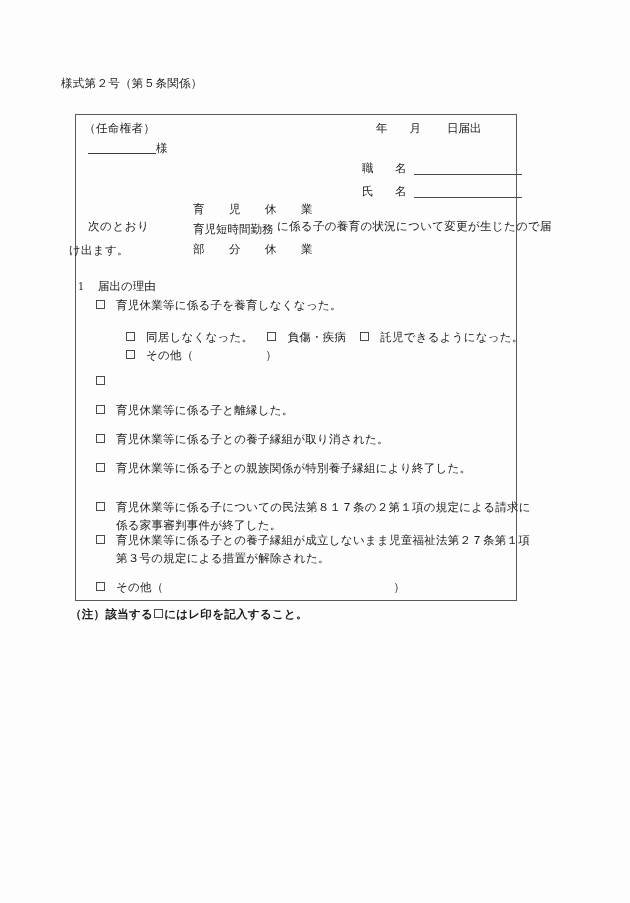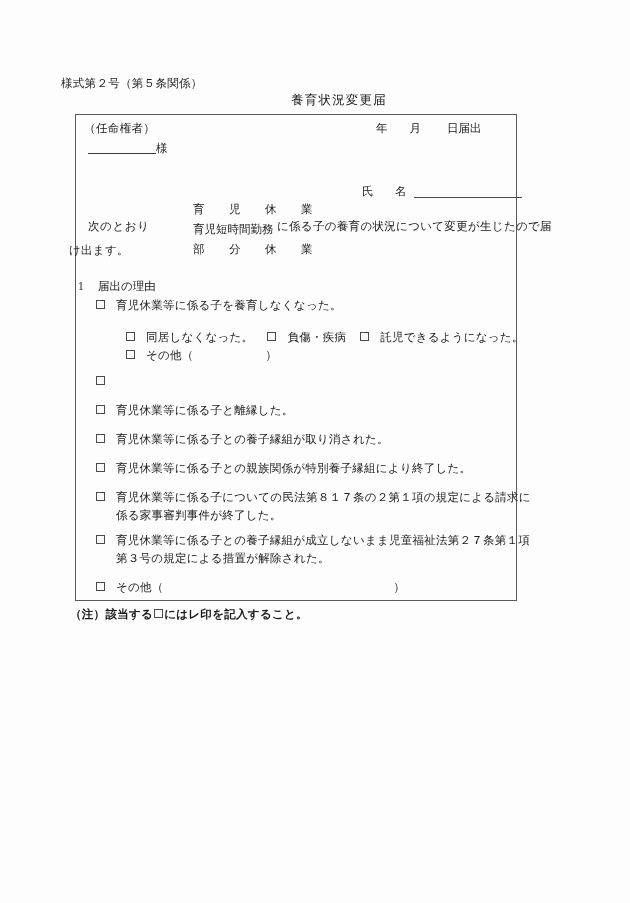--- a/index.html
+++ b/index.html
@@ -209,33 +209,35 @@
     margin: 0 1px;
     vertical-align: 0px;
   }
 </style>
 </head>
 <body>
 
 <div class="page">
 
   <div class="form-no">様式第２号（第５条関係）</div>
-  <div class="doc-title">養育状況変更届</div>
 
   <div class="form-box"></div>
 
   <div class="appointer">（任命権者）</div>
   <div class="sama-line">
     <span class="sama-rule"></span><span>様</span>
   </div>
 
   <div class="date-line">
     <span>年</span><span class="sp"></span><span>月</span><span class="sp2"></span><span>日届出</span>
   </div>
 
+  <div class="名-row r1">
+    <span class="名-label">職　名</span><span class="名-rule"></span>
+  </div>
   <div class="名-row r2">
     <span class="名-label">氏　名</span><span class="名-rule"></span>
   </div>
 
   <div class="lead-in">次のとおり</div>
   <div class="leave-stack">
     <div class="spaced">育　児　休　業</div>
     <div>育児短時間勤務</div>
     <div class="spaced">部　分　休　業</div>
   </div>
@@ -267,21 +269,21 @@
   </div>
 
   <div class="cb-row lvl1" style="top:430px">
     <span class="cb"></span><span class="cb-text">育児休業等に係る子との養子縁組が取り消された。</span>
   </div>
 
   <div class="cb-row lvl1" style="top:459px">
     <span class="cb"></span><span class="cb-text">育児休業等に係る子との親族関係が特別養子縁組により終了した。</span>
   </div>
 
-  <div class="cb-row lvl1" style="top:488px">
+  <div class="cb-row lvl1" style="top:498px">
     <span class="cb"></span><span class="cb-text"><span>育児休業等に係る子についての民法第８１７条の２第１項の規定による請求に</span><span class="l2">係る家事審判事件が終了した。</span></span>
   </div>
 
   <div class="cb-row lvl1" style="top:531px">
     <span class="cb"></span><span class="cb-text"><span>育児休業等に係る子との養子縁組が成立しないまま児童福祉法第２７条第１項</span><span class="l2">第３号の規定による措置が解除された。</span></span>
   </div>
 
   <div class="cb-row lvl1" style="top:578px">
     <span class="cb"></span><span class="cb-text">その他（</span><span class="paren-gap-lg"></span><span>）</span>
   </div>

